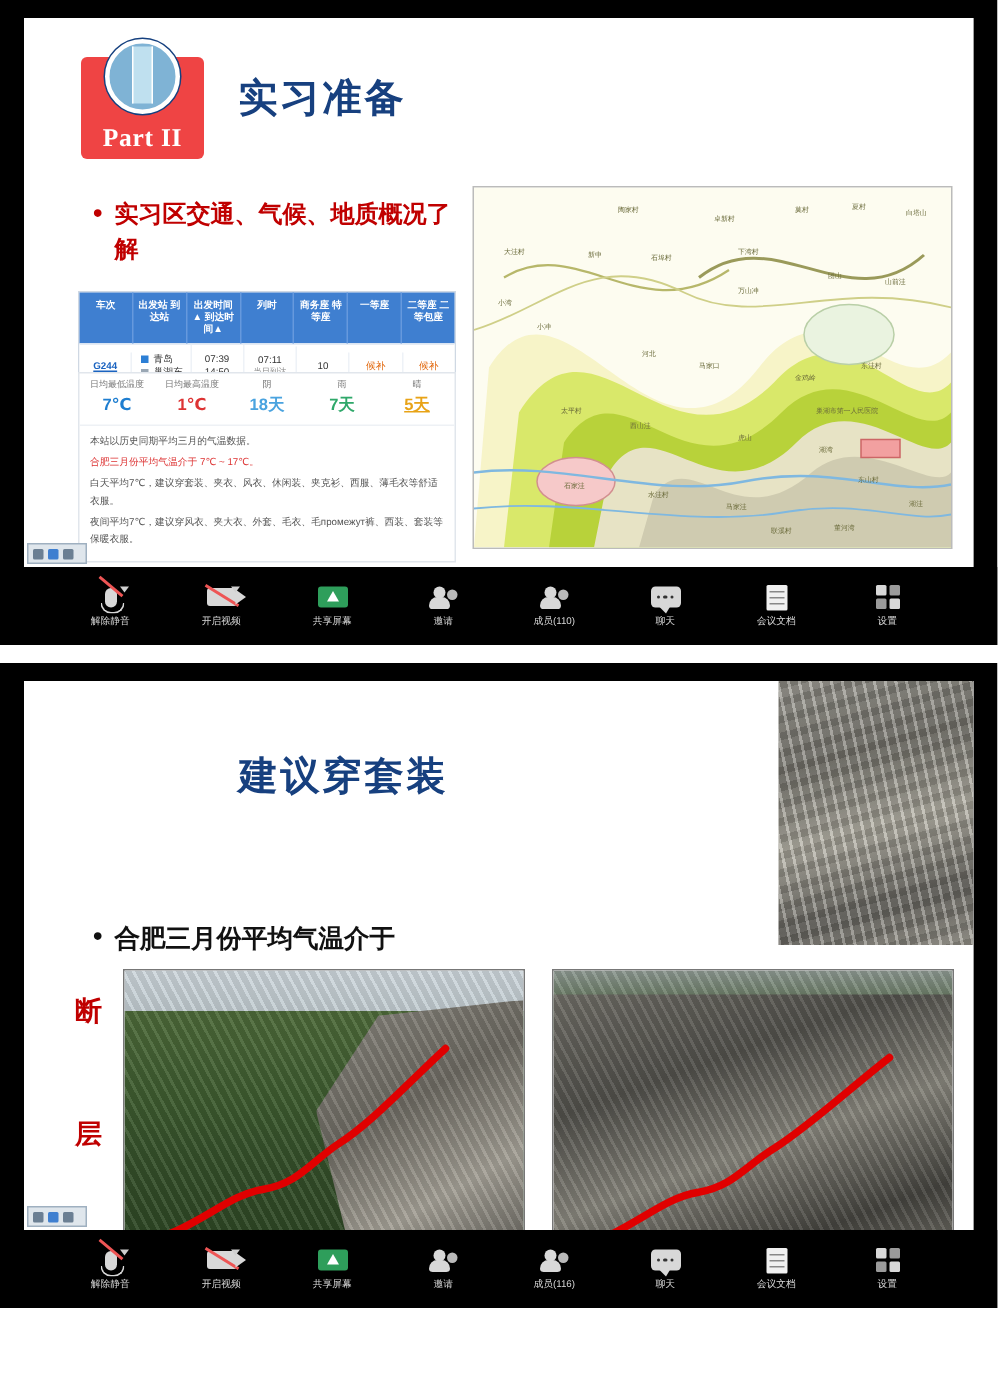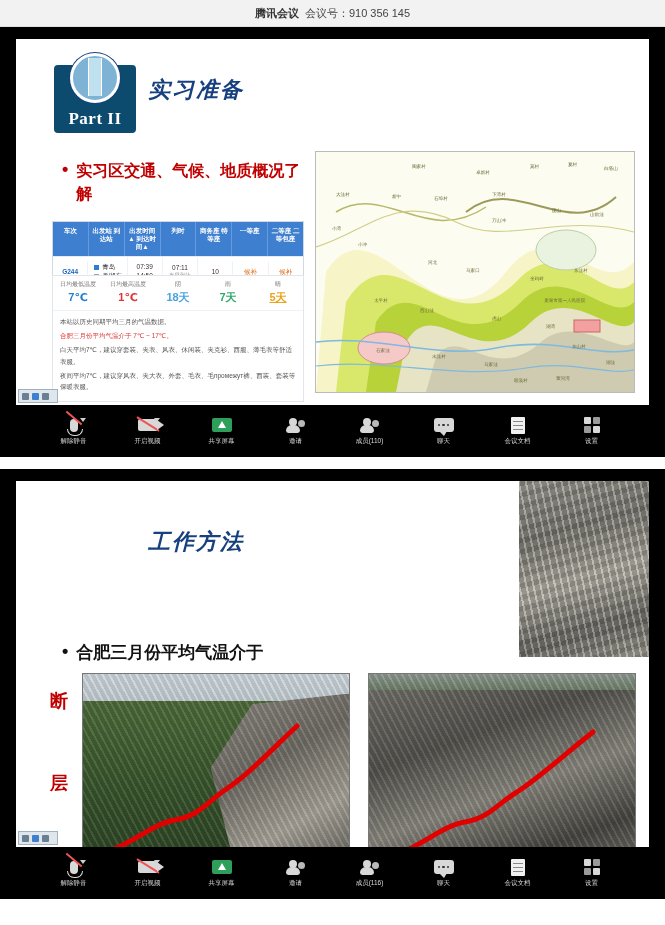--- a/index.html
+++ b/index.html
@@ -27,41 +27,41 @@
 
   .slide-wrap{
     position:absolute;left:16px;right:16px;top:12px;bottom:52px;
     background:#ffffff;overflow:hidden;
   }
 
   
   .slide{position:relative;width:100%;height:100%;background:#fff;}
   .badge{
     position:absolute;left:38px;top:26px;width:82px;height:68px;
-    background:#0c4a6e;border-radius:4px;color:#fff;
+    background:#ef4444;border-radius:4px;color:#fff;
     display:flex;flex-direction:column;align-items:center;justify-content:flex-end;
     padding-bottom:4px;box-sizing:border-box;
   }
   .badge .globe{
     position:absolute;top:-12px;left:50%;transform:translateX(-50%);
     width:44px;height:44px;border-radius:50%;
     background:#7fb3d5;border:3px solid #fff;
     box-shadow:0 0 0 1px #15407f;
   }
   .badge .globe:before{
     content:"";position:absolute;left:50%;top:2px;transform:translateX(-50%);
     width:12px;height:38px;background:#bfe0ef;border-left:1px solid #fff;border-right:1px solid #fff;
   }
   .badge .part-text{
     font-family:"Liberation Serif","DejaVu Serif",serif;
     font-weight:bold;font-size:17px;letter-spacing:.5px;
   }
   .slide-title{
-    position:absolute;left:132px;top:36px;
-    font-size:22px;font-weight:bold;color:#17407f;letter-spacing:2px;font-style:italic;
+    position:absolute;left:143px;top:36px;
+    font-size:26px;font-weight:bold;color:#17407f;letter-spacing:2px;
   }
   .slide2 .slide-title{top:46px;}
 
   .bullet{
     position:absolute;display:flex;align-items:flex-start;gap:8px;
     color:#c00000;font-size:16px;font-weight:bold;line-height:1.45;
   }
   .bullet .dot{font-size:18px;line-height:1.2;}
   .b1{left:46px;top:120px;width:240px;}
 
@@ -197,24 +197,20 @@
     box-sizing:border-box;
   }
   .corner-ctrl i{width:7px;height:7px;background:#6b7f93;border-radius:1px;}
   .corner-ctrl i:nth-child(2){background:#3f7fd0;}
 </style>
 </head>
 <body>
 
 <div class="app">
 
-  <div class="titlebar">
-    <span class="meet-title">腾讯会议</span>
-    <span class="meet-id">会议号：910 356 145</span>
-  </div>
 
   <div class="pane first">
     <div class="slide-wrap">
       <div class="slide slide1">
 
         <div class="badge">
           <div class="globe"></div>
           <div class="part-text">Part II</div>
         </div>
 
@@ -427,21 +423,21 @@
 
   <div class="gap"></div>
 
   <div class="pane second">
     <div class="slide-wrap">
       <div class="slide slide2">
 
         <div class="rockimg"></div>
 
 
-        <div class="slide-title">工作方法</div>
+        <div class="slide-title">建议穿套装</div>
 
         <div class="bullet b2">
           <span class="dot">•</span>
           <span>合肥三月份平均气温介于</span>
         </div>
 
         <div class="vlabel vl1">断</div>
         <div class="vlabel vl2">层</div>
 
         <div class="photo photoA">

